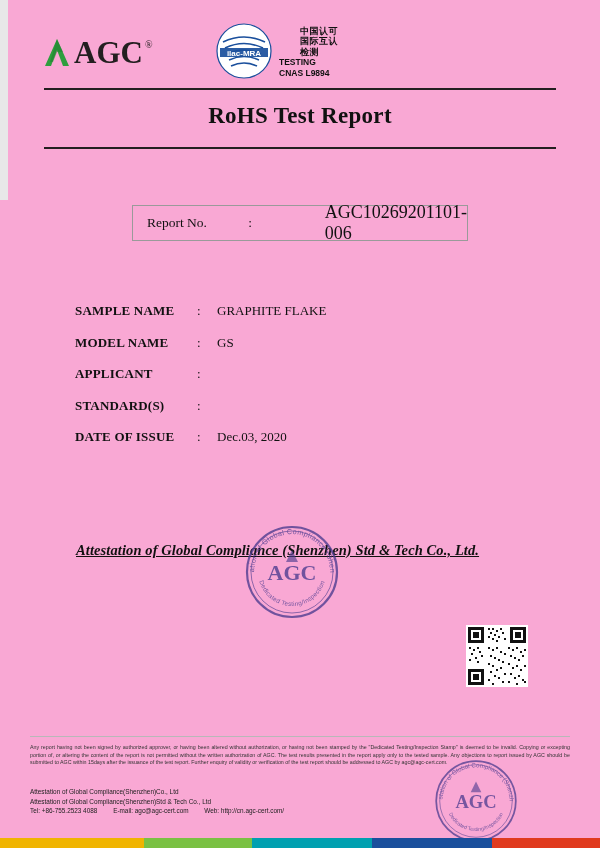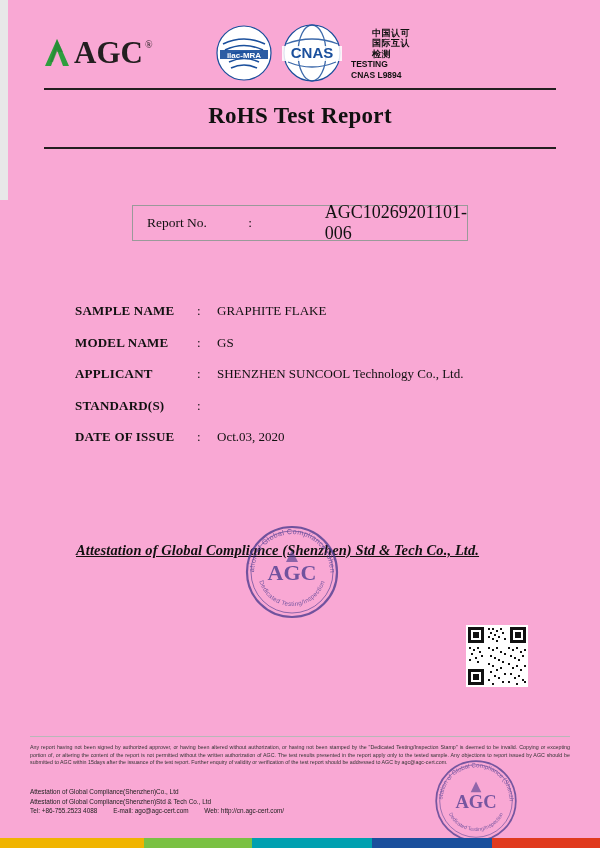--- a/index.html
+++ b/index.html
@@ -287,32 +287,20 @@
             <path d="M8 20 Q29 10 50 20"></path>
             <path d="M10 26 Q29 17 48 26"></path>
             <path d="M12 32 Q29 24 46 32"></path>
             <path d="M14 38 Q29 31 44 38"></path>
             <path d="M16 44 Q29 38 42 44"></path>
           </g>
           <rect x="5" y="26" width="48" height="9" fill="#1a4f9c" opacity="0.92"></rect>
           <text x="29" y="33.5" text-anchor="middle" font-family="Liberation Sans, sans-serif" font-size="8" font-weight="bold" fill="#ffffff">ilac-MRA</text>
         </svg>
       </span>
-      <span class="cnas">
-        <svg width="66" height="62" viewBox="0 0 66 62">
-          <circle cx="33" cy="31" r="28" fill="#ffffff" stroke="#1a4f9c" stroke-width="1.2"></circle>
-          <g stroke="#1a4f9c" stroke-width="1.3" fill="none" opacity="0.85">
-            <path d="M7 22 Q33 12 59 22"></path>
-            <path d="M9 40 Q33 50 57 40"></path>
-            <ellipse cx="33" cy="31" rx="14" ry="28"></ellipse>
-          </g>
-          <rect x="3" y="24" width="60" height="15" fill="#ffffff" opacity="0.85"></rect>
-          <text x="33" y="36" text-anchor="middle" font-family="Liberation Sans, sans-serif" font-size="15" font-weight="bold" fill="#1a4f9c">CNAS</text>
-        </svg>
-      </span>
       <span class="accred-text">
         <div class="cn">中国认可</div>
         <div class="cn">国际互认</div>
         <div class="cn">检测</div>
         <div>TESTING</div>
         <div>CNAS L9894</div>
       </span>
     </div>
   </div>
 
@@ -333,30 +321,29 @@
       <span class="field-value">GRAPHITE  FLAKE</span>
     </div>
     <div class="field-row">
       <span class="field-label">MODEL NAME</span>
       <span class="field-colon">:</span>
       <span class="field-value">GS</span>
     </div>
     <div class="field-row">
       <span class="field-label">APPLICANT</span>
       <span class="field-colon">:</span>
-      <span class="field-value">SHENZHEN  SUNCOOL  Technology Co., Ltd.</span>
     </div>
     <div class="field-row">
       <span class="field-label">STANDARD(S)</span>
       <span class="field-colon">:</span>
     </div>
     <div class="field-row">
       <span class="field-label">DATE OF ISSUE</span>
       <span class="field-colon">:</span>
-      <span class="field-value">Oct.03, 2020</span>
+      <span class="field-value">Dec.03, 2020</span>
     </div>
   </div>
 
   <div class="attestation">Attestation of Global Compliance (Shenzhen) Std &amp; Tech Co., Ltd.</div>
 
   <div class="stamp stamp-main">
     <svg width="104" height="104" viewBox="0 0 104 104">
       <defs>
         <path id="arcTop" d="M 14,52 A 38,38 0 0 1 90,52"></path>
         <path id="arcBottom" d="M 18,52 A 34,34 0 0 0 86,52"></path>

